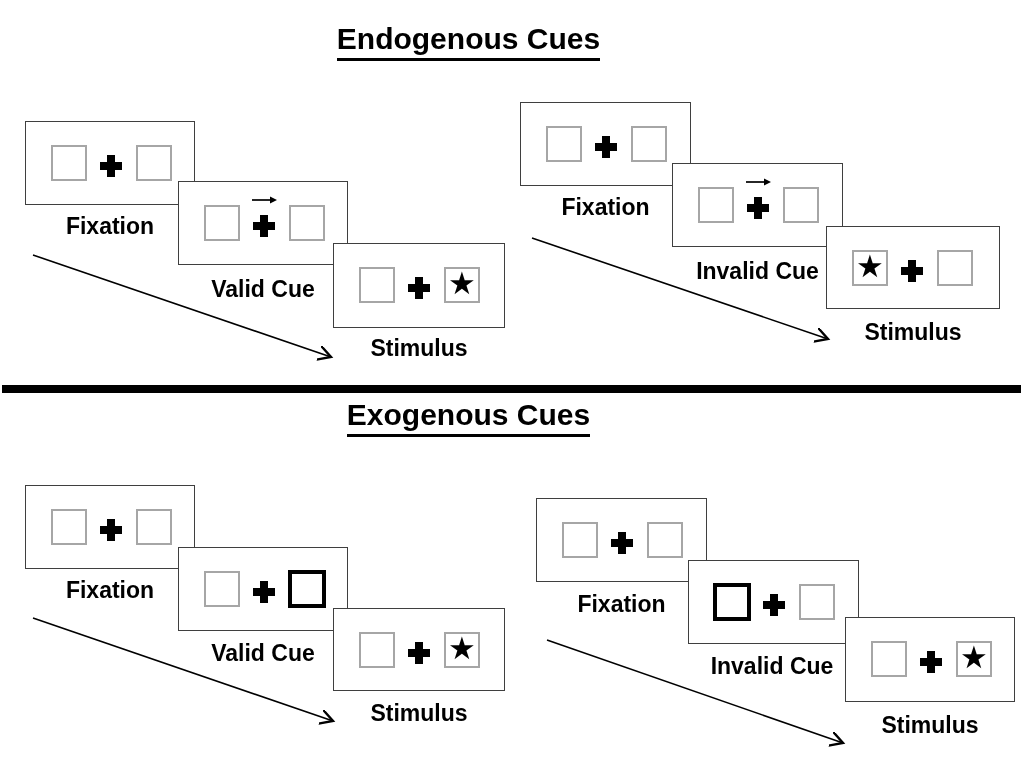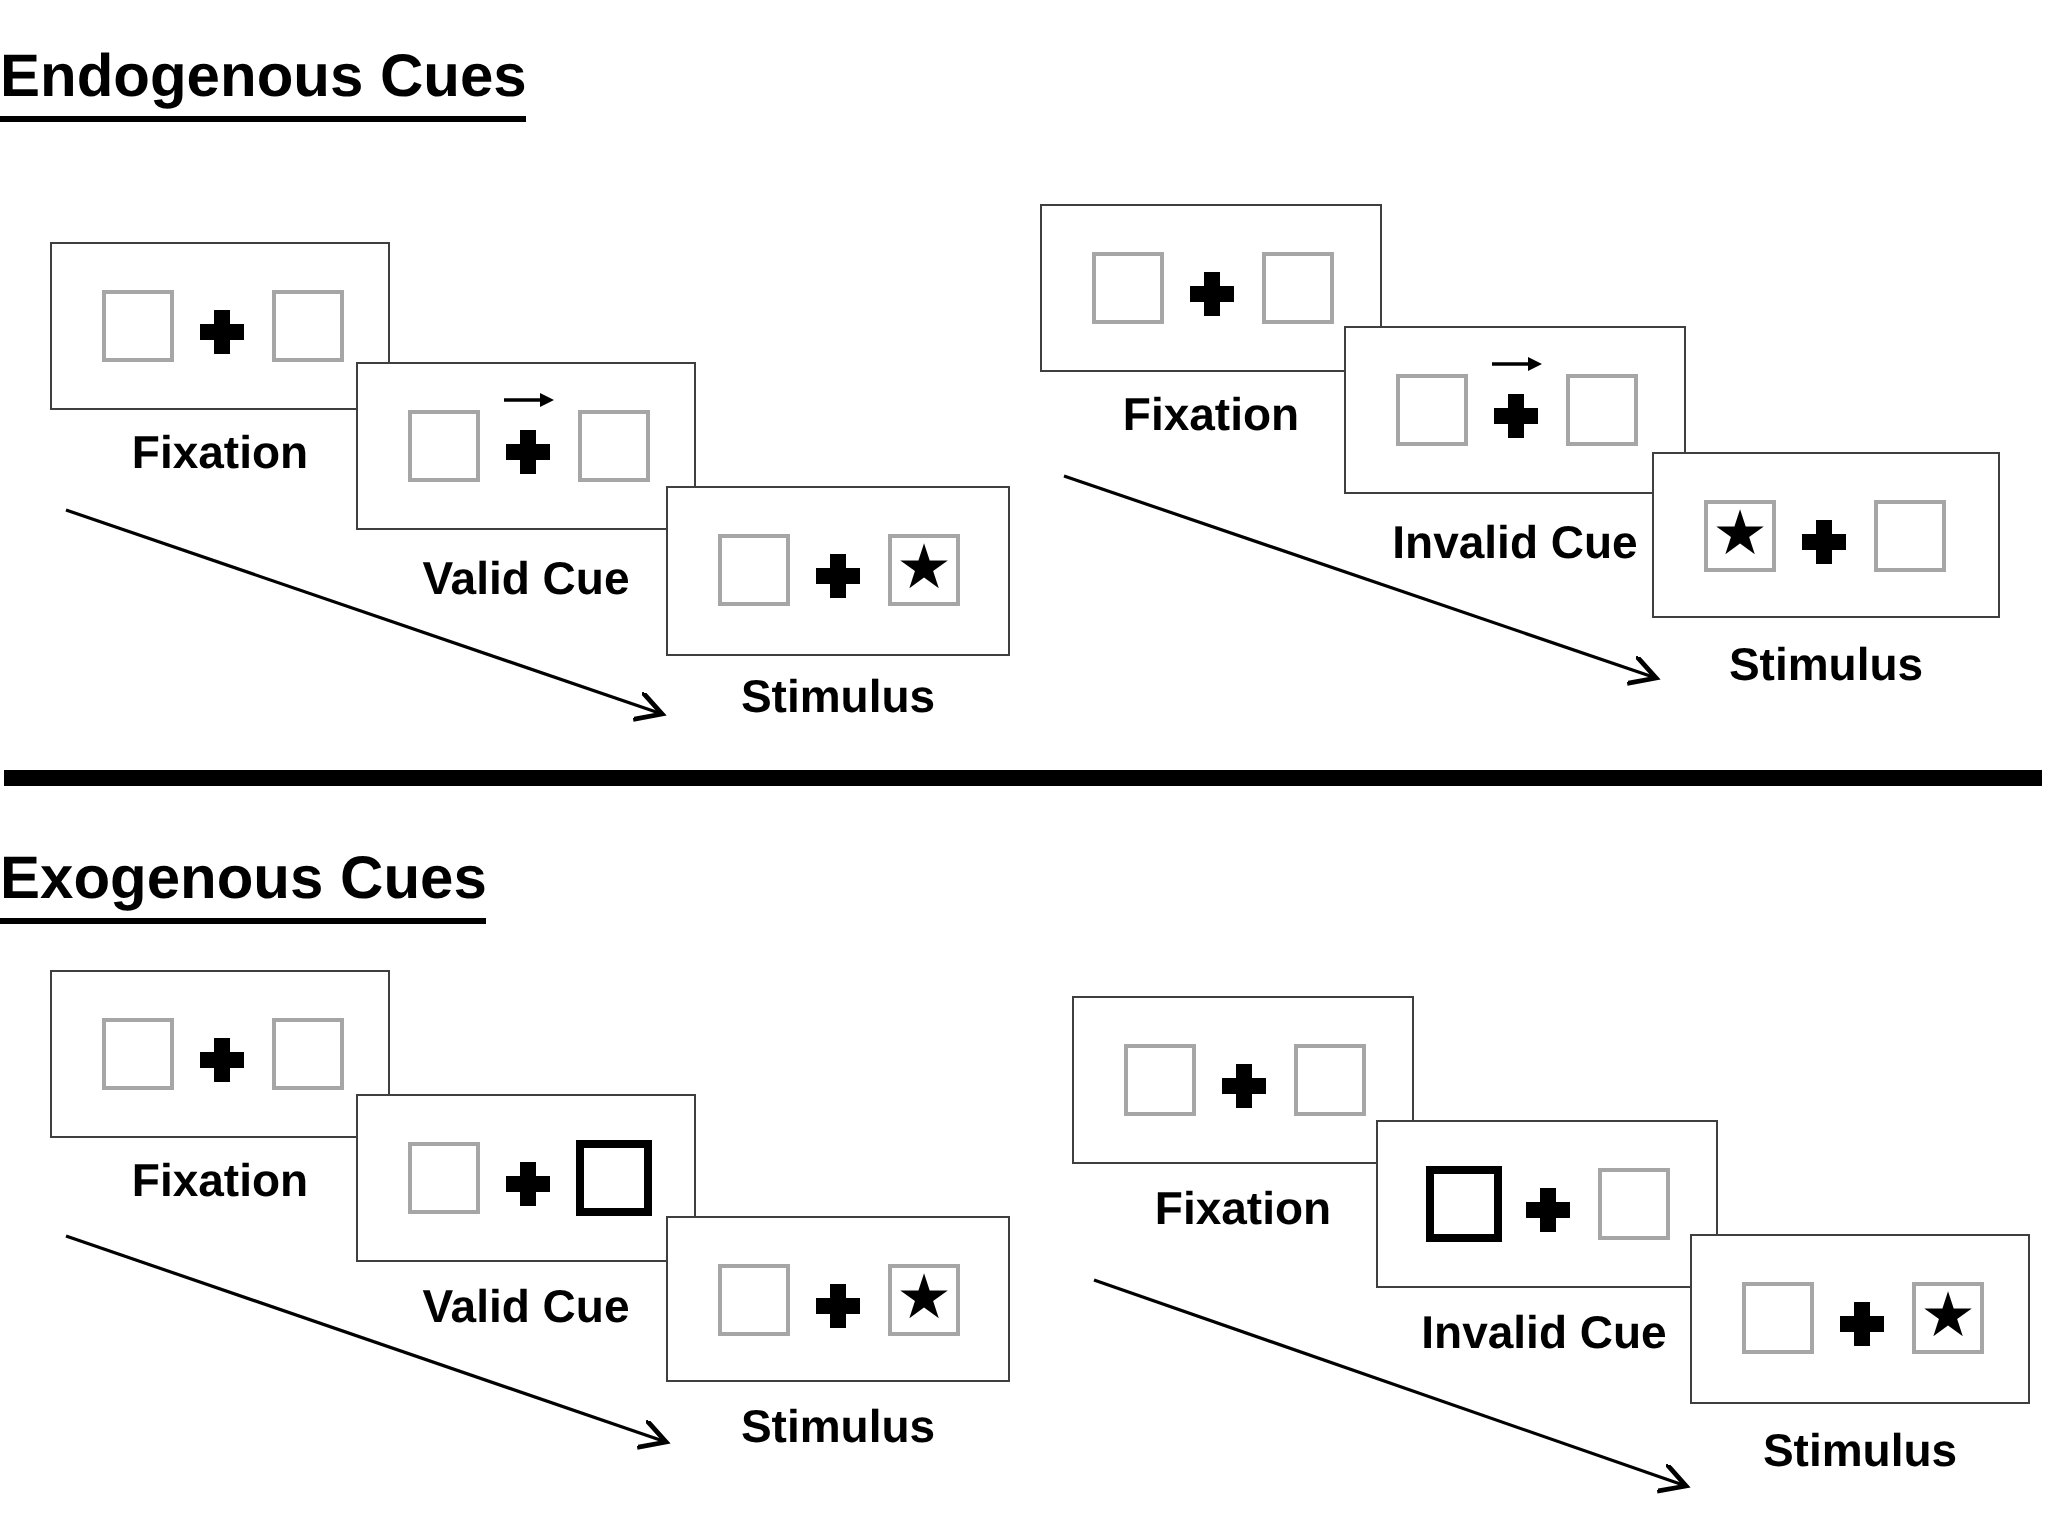--- a/index.html
+++ b/index.html
@@ -7,22 +7,24 @@
     width: 1023px; height: 767px;
     background: #ffffff;
     font-family: "Liberation Sans", sans-serif;
     position: relative;
     overflow: hidden;
     color: #000;
   }
   .title {
     position: absolute;
     width: 857px;
+    text-align: center;
     font-size: 30px;
     font-weight: bold;
+    margin-left: 40px;
   }
   .title span {
     display: inline-block;
     border-bottom: 3px solid #000;
     padding-bottom: 2px;
   }
   .divider {
     position: absolute;
     left: 2px; top: 385px;
     width: 1019px; height: 8px;
@@ -162,21 +164,21 @@
   <defs>
       <marker id="a2" markerWidth="11" markerHeight="11" refX="8" refY="4.5" orient="auto">
     <path d="M0,0 L8,4.5 L0,9" fill="none" stroke="#000" stroke-width="1.5"></path>
   </marker>
     </defs>
   <line x1="5" y1="5" x2="301" y2="106" stroke="#000" stroke-width="1.6" marker-end="url(#a2)"></line>
 </svg>
 
 <div class="divider"></div>
 
-<div class="title" style="top:423px">
+<div class="title" style="top:398px">
   <span>Exogenous Cues</span>
 </div>
 
 <div class="panel" style="left:25px;top:485px;width:170px;height:84px">
   <span class="sq left"></span>
   <span class="plus"></span>
   <span class="sq right"></span>
 </div>
 <div class="plabel" style="left:25px;top:577px;width:170px">Fixation</div>
 

